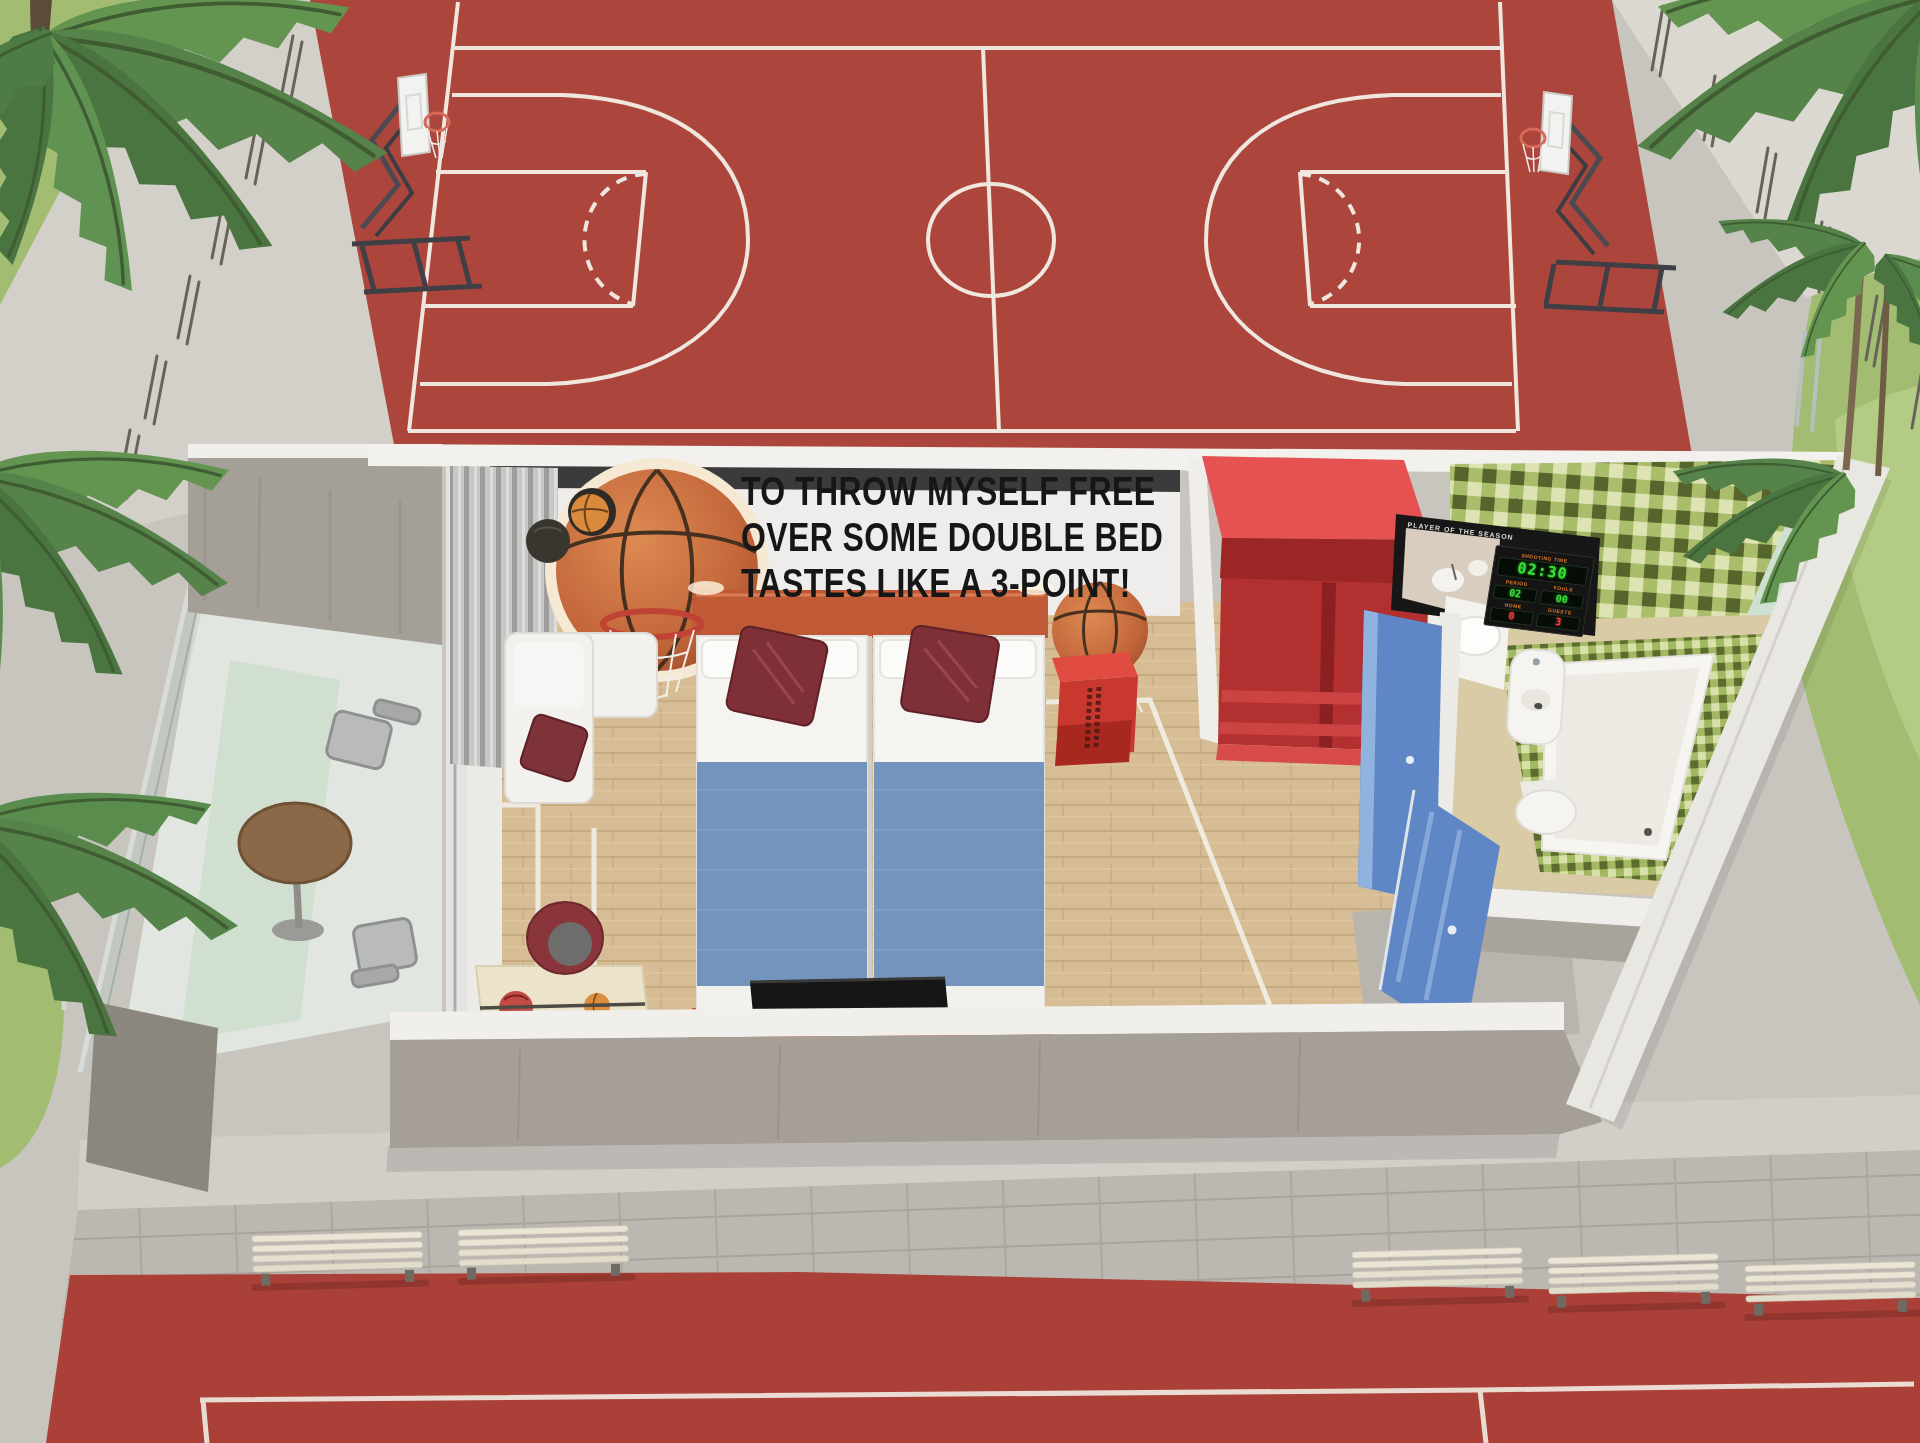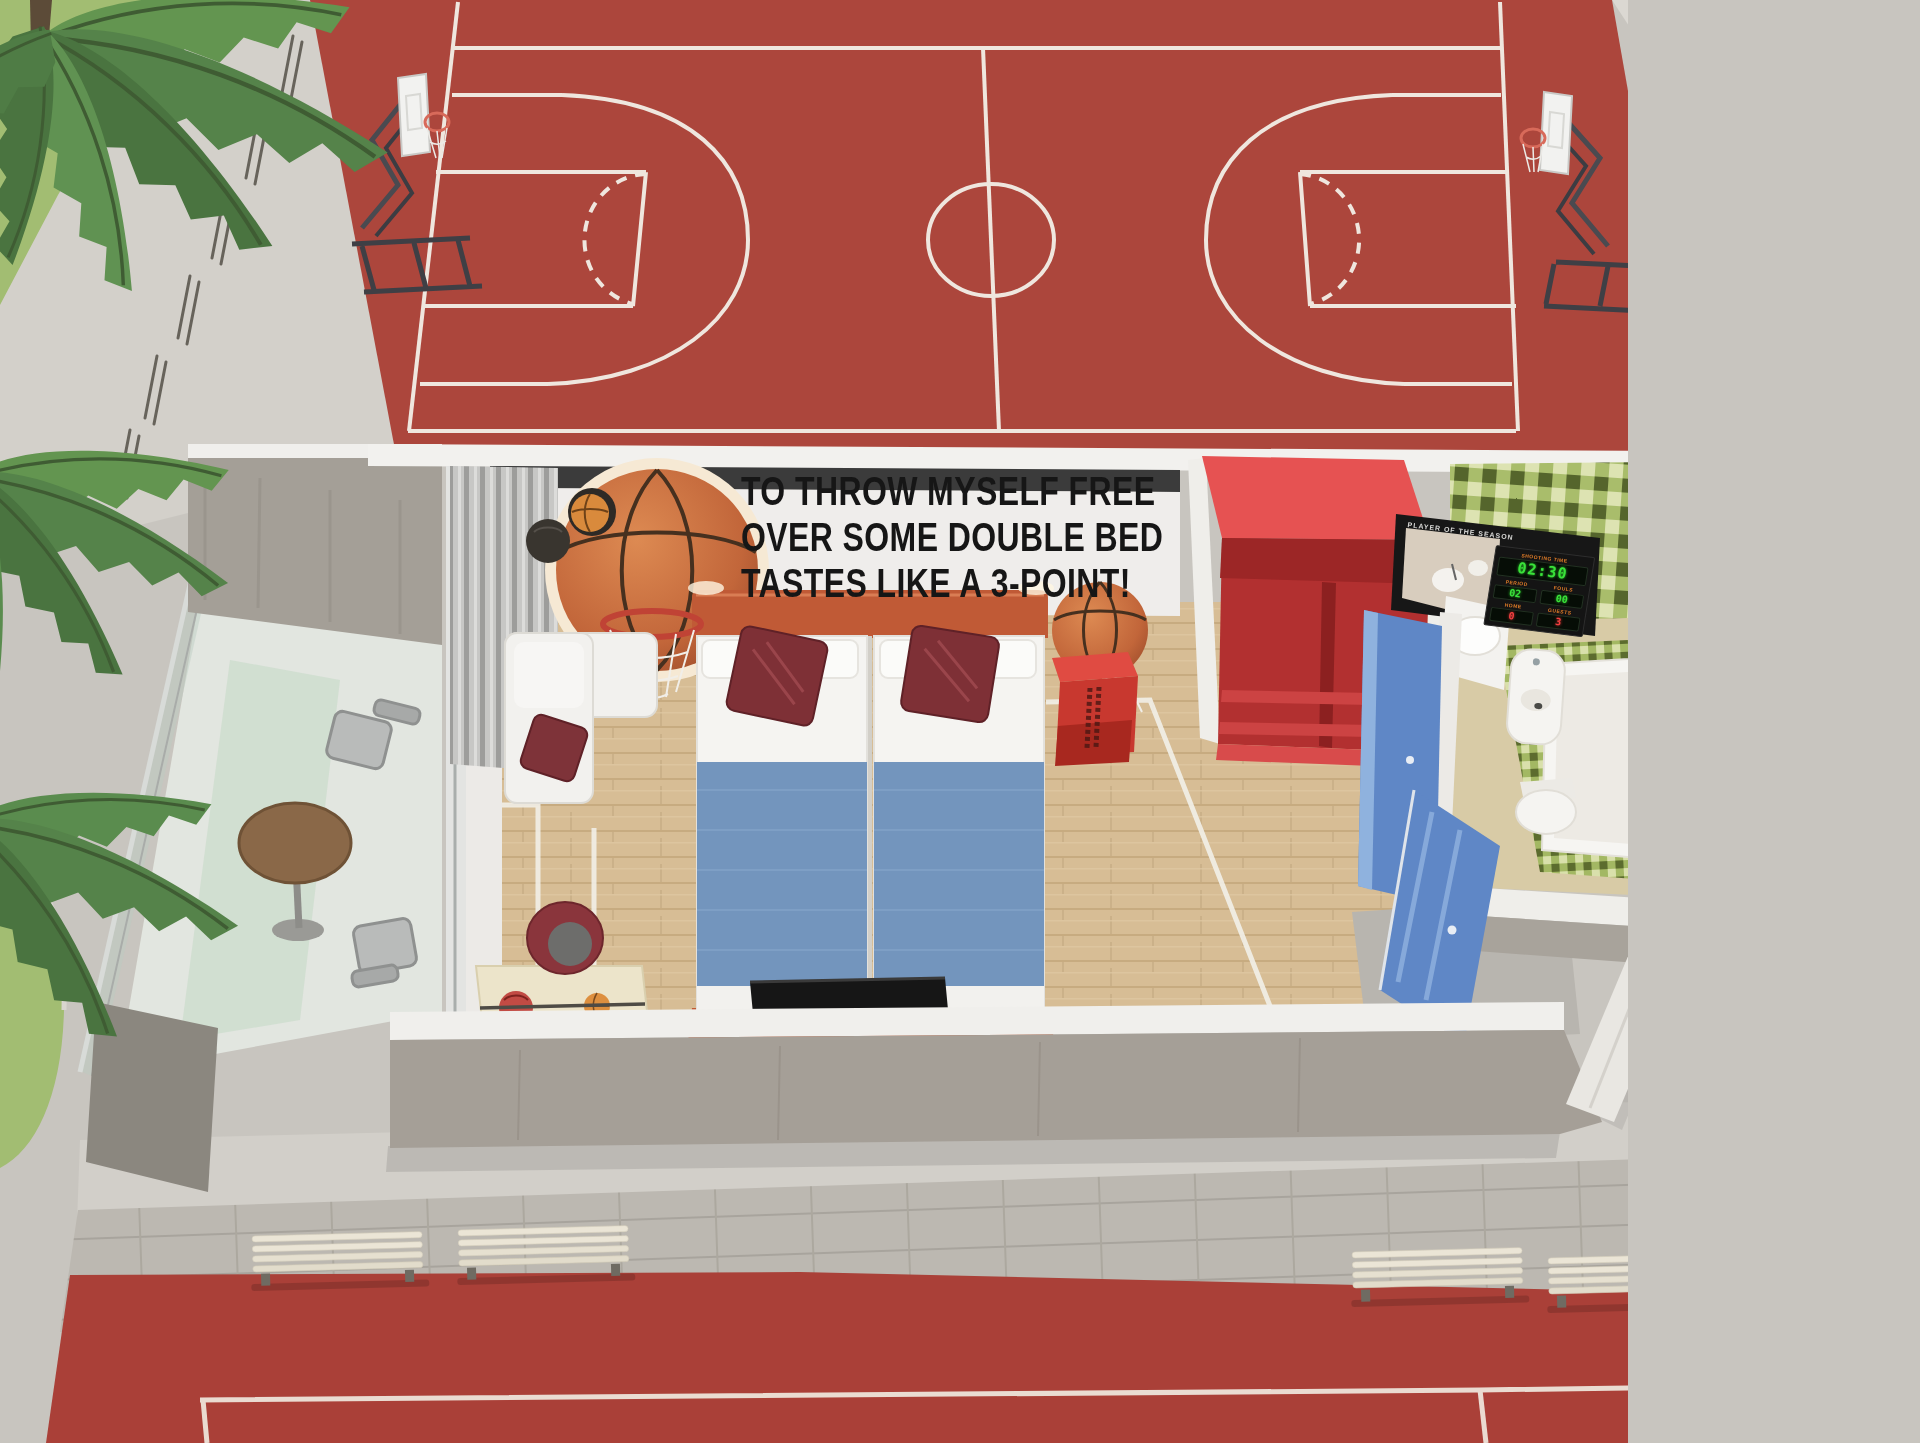--- a/index.html
+++ b/index.html
@@ -1,16 +1,16 @@
 <!DOCTYPE html>
 <html><head>
 <meta charset="utf-8">
 <style>
   html,body{margin:0;padding:0;background:#c8c5bf;}
-  .stage{position:relative;width:1628px;height:1443px;overflow:hidden;
+  .stage{position:relative;width:1920px;height:1443px;overflow:hidden;
          font-family:"Liberation Sans", sans-serif;background:#737373;}
   .stage svg{position:absolute;left:0;top:0;}
   .quote{position:absolute;left:700px;top:468px;width:410px;text-align:center;
          transform:scaleX(.8);transform-origin:50% 0;color:#161616;
          font-weight:bold;font-size:40px;line-height:46px;letter-spacing:0.5px;white-space:nowrap;}
   .mirror-caption{position:absolute;left:1408px;top:521px;width:170px;
          transform:rotate(7deg);transform-origin:0 0;color:#d8d8d6;
          font-size:7px;font-weight:bold;letter-spacing:1px;}
   .sb{position:absolute;left:1496px;top:545px;width:100px;
       transform:rotate(7deg) skewX(-2deg);transform-origin:0 0;

